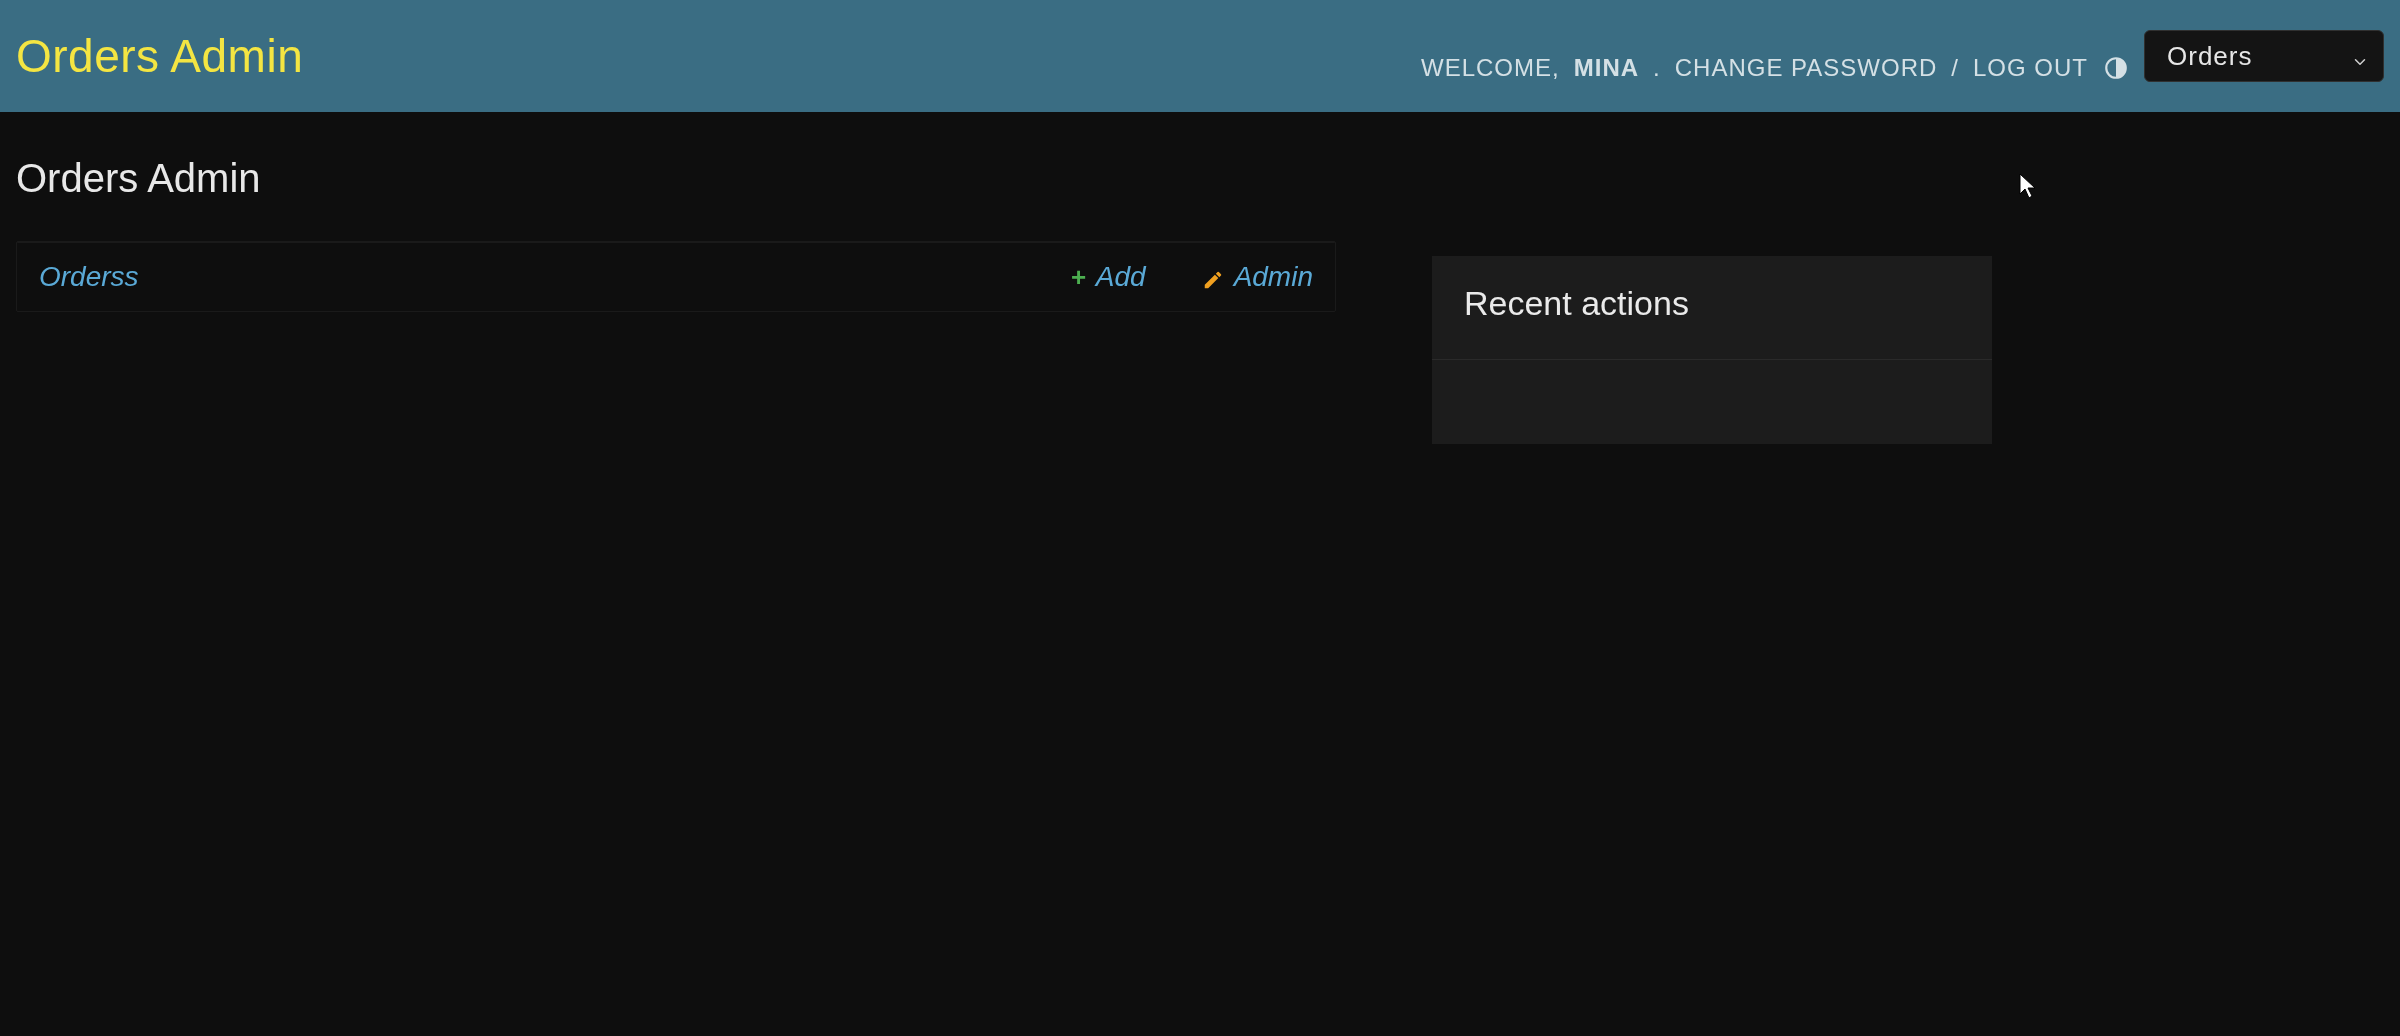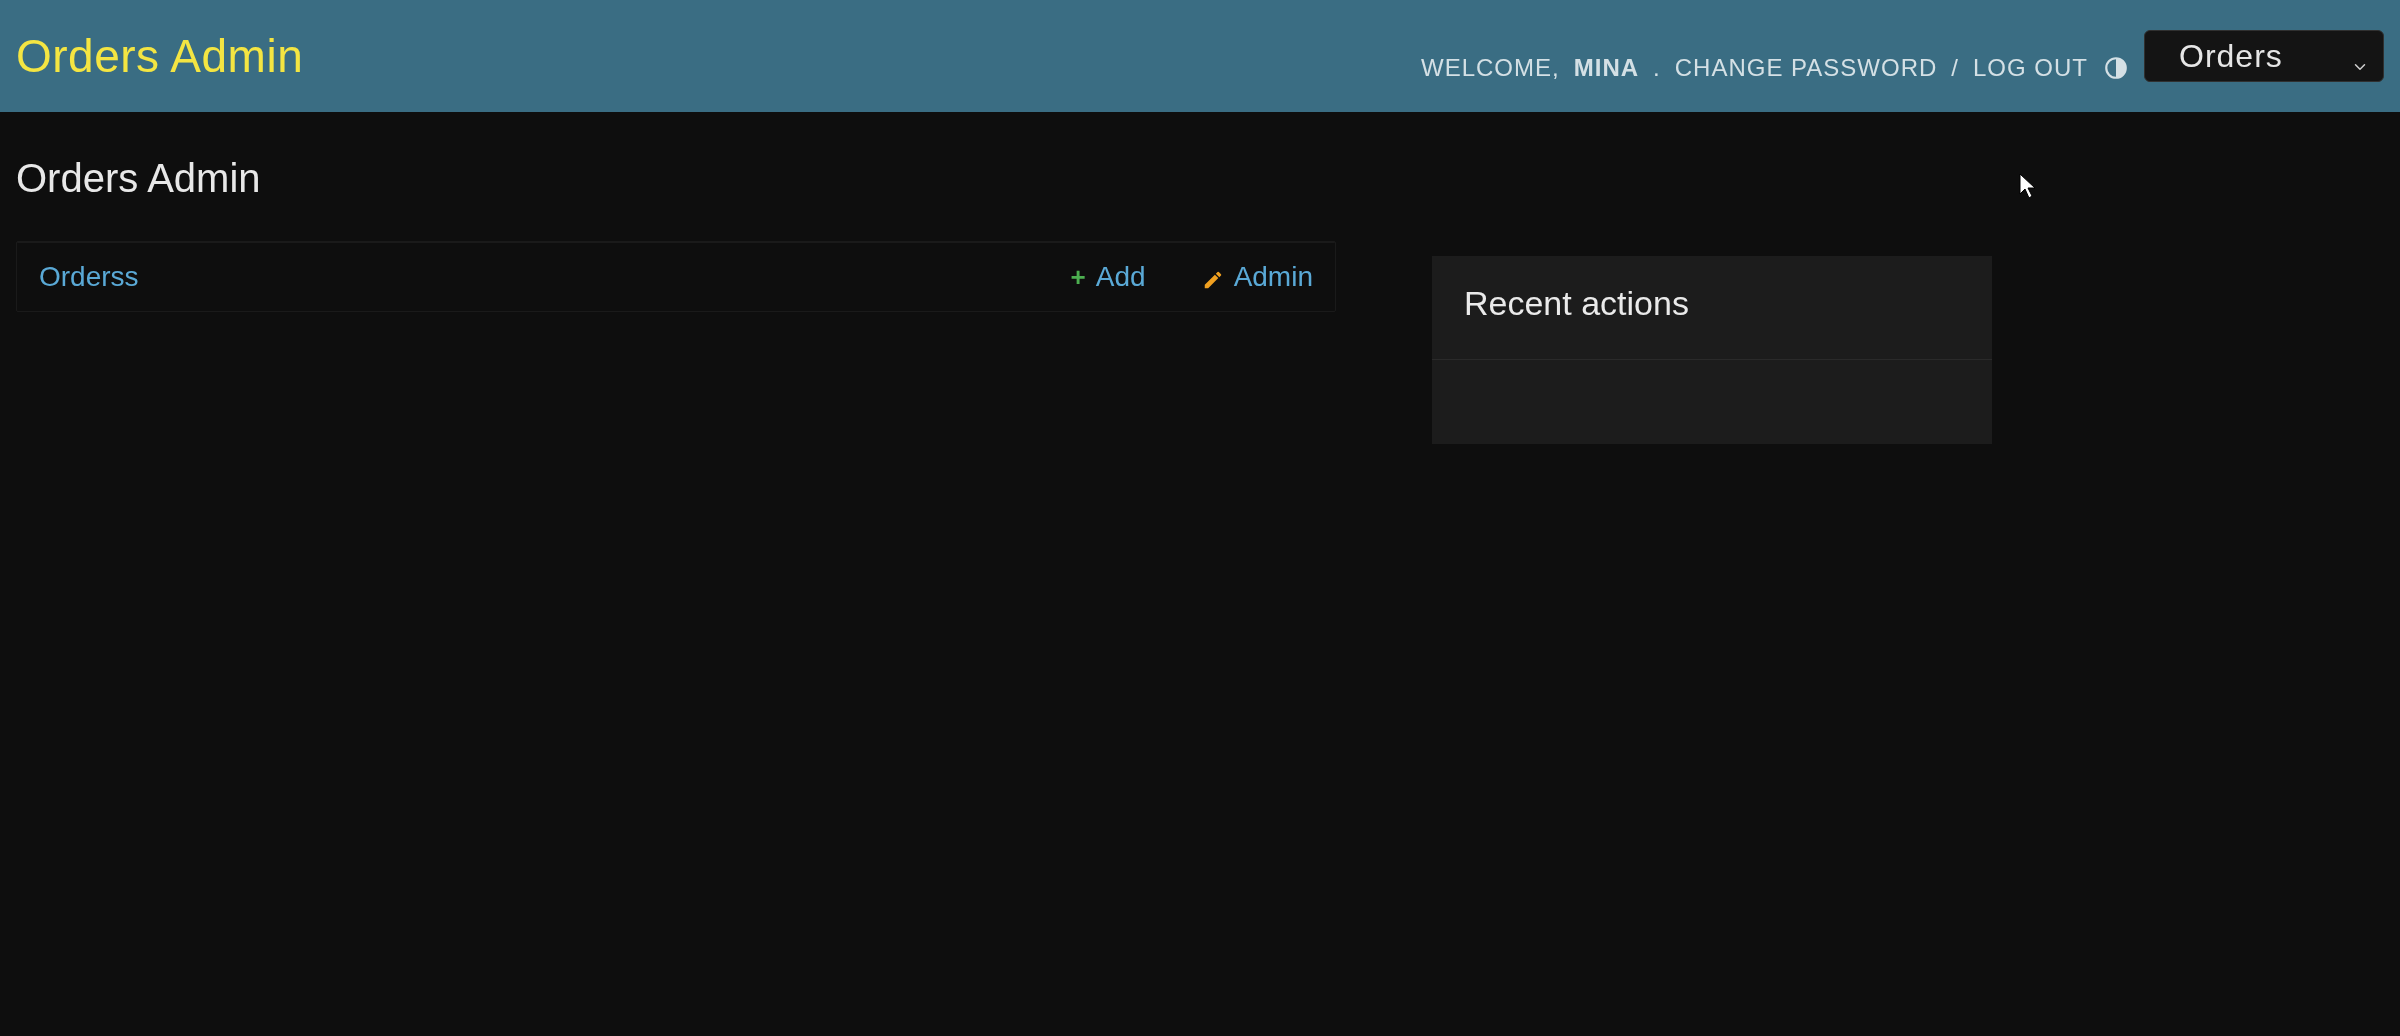--- a/index.html
+++ b/index.html
@@ -68,22 +68,22 @@
     cursor: pointer;
   }
   .theme-toggle svg { width: 26px; height: 26px; }
   .site-select {
     background: var(--select-bg);
     color: var(--text-light);
     border: 1px solid var(--select-border);
     border-radius: 6px;
     height: 52px;
     min-width: 240px;
-    padding: 0 48px 0 34px;
-    font-size: 32px;
+    padding: 0 48px 0 22px;
+    font-size: 26px;
     display: inline-flex;
     align-items: center;
     position: relative;
     cursor: pointer;
   }
   .site-select .chev {
     position: absolute;
     right: 14px;
     top: 50%;
     transform: translateY(-50%);
@@ -115,20 +115,21 @@
     letter-spacing: 2px;
     padding: 16px 22px;
     text-transform: uppercase;
   }
   .module-row {
     display: flex;
     align-items: flex-end;
     justify-content: space-between;
     padding: 18px 22px;
     border-top: 1px solid #1a1a1a;
+    font-style: italic;
   }
   .model-link {
     color: var(--link-blue);
     font-size: 28px;
     text-decoration: none;
     cursor: pointer;
   }
   .row-actions {
     display: flex;
     gap: 56px;

